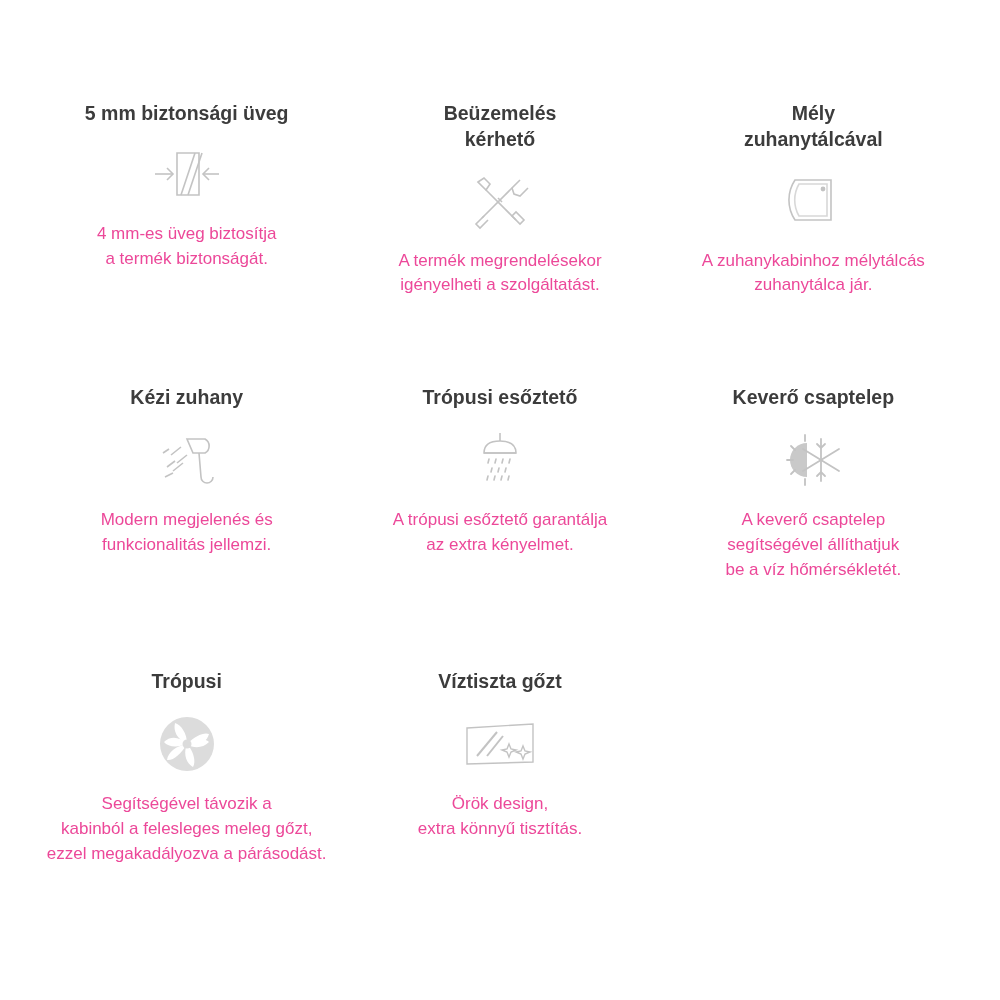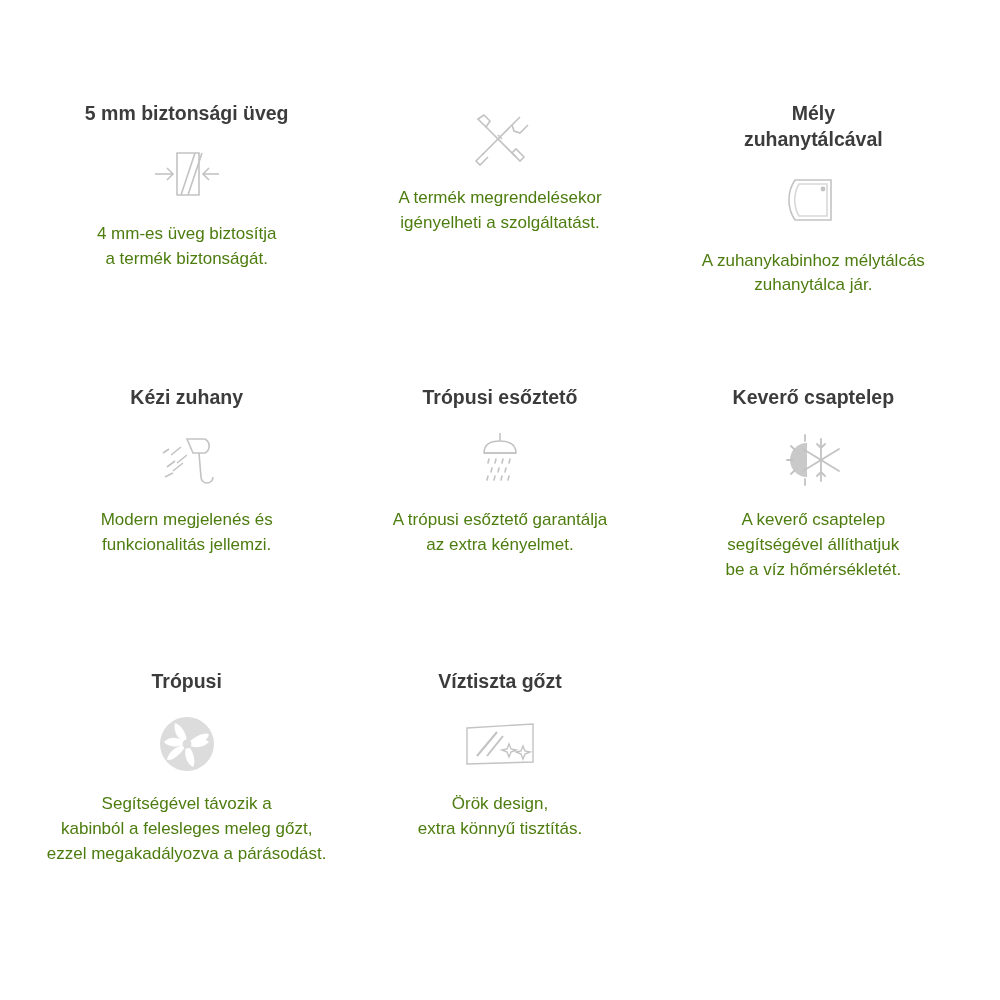--- a/index.html
+++ b/index.html
@@ -46,21 +46,21 @@
     display: flex;
     align-items: center;
     justify-content: center;
     margin-bottom: 10px;
   }
   .feature-icon svg {
     display: block;
   }
   .feature-desc {
     font-size: 17px;
-    color: #4d7c0f;
+    color: #ec4899;
     line-height: 1.45;
     margin: 0;
     white-space: pre-line;
   }
   
   .row1 .feature-title { margin-bottom: 10px; }
   .row2 { padding-top: 4px; text-align: center; }
   .row3 { padding-top: 8px; }
 </style>
 </head>
@@ -79,20 +79,22 @@
         <path d="M18 25 L24 31 L18 37"></path>
         <path d="M70 31 L54 31"></path>
         <path d="M60 25 L54 31 L60 37"></path>
       </svg>
     </div>
     <div class="feature-desc">4 mm-es üveg biztosítja
 a termék biztonságát.</div>
   </div>
 
   <div class="feature row1">
+    <div class="feature-title">Beüzemelés
+kérhető</div>
     <div class="feature-icon">
       <svg width="72" height="62" viewBox="0 0 72 62" fill="none" stroke="#c3c3c3" stroke-width="1.6">
         <path d="M14 12 L20 8 L26 14 L22 20 Z"></path>
         <path d="M22 20 L52 50"></path>
         <path d="M48 46 L56 54 L60 50 L52 42 Z"></path>
         <path d="M56 10 L48 18 L50 24 L56 26 L64 18"></path>
         <path d="M48 18 L18 48"></path>
         <path d="M20 46 L12 54 L16 58 L24 50"></path>
         <path d="M34 28 L38 32"></path>
       </svg>

